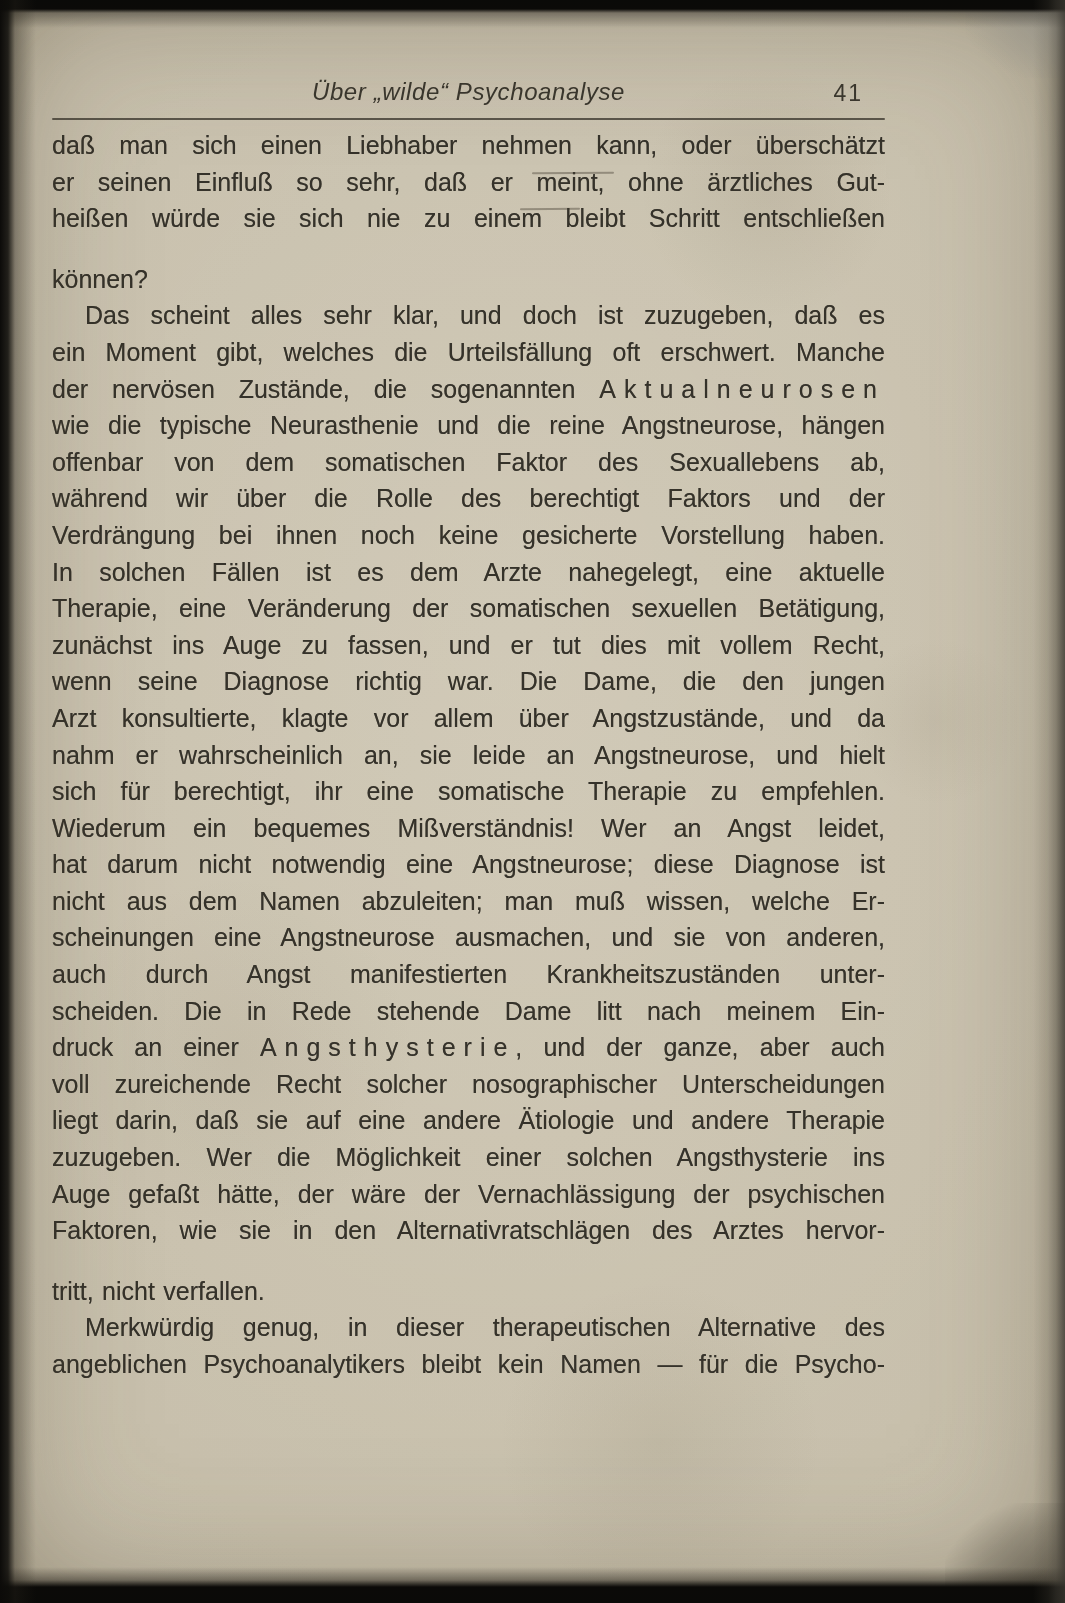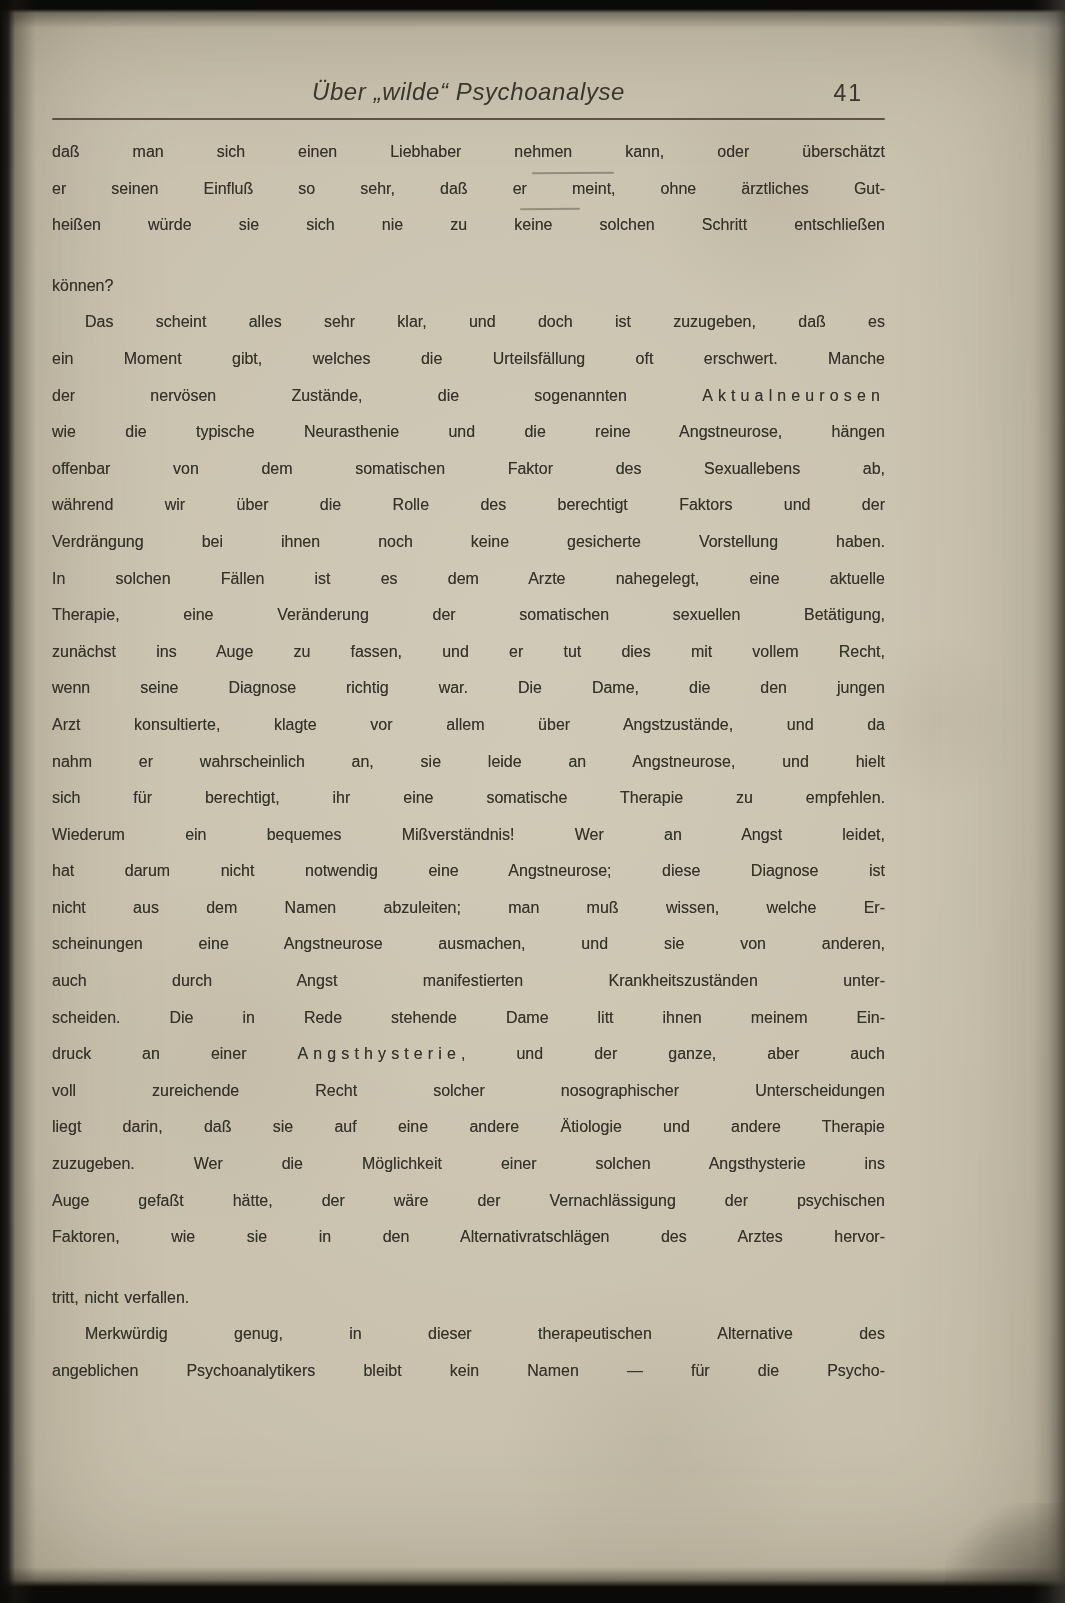--- a/index.html
+++ b/index.html
@@ -62,22 +62,22 @@
   }
   .title {
     position: absolute; left: 0; right: 0; top: 2px; text-align: center;
     font-style: italic; font-size: 24px; letter-spacing: 0.6px; color: #3a372e;
   }
   .pagenum {
     position: absolute; right: 22px; top: 4px; font-size: 23px; letter-spacing: 2px; color: #3a372e; text-align: center;
   }
 
   .textblock {
-    position: absolute; left: 52px; top: 134px; width: 833px;
-    font-size: 16px; line-height: 36.6px; word-spacing: 1.5px;
+    position: absolute; left: 52px; top: 127px; width: 833px;
+    font-size: 25px; line-height: 36.6px; word-spacing: 1.5px;
     text-shadow: 0 0 0.5px rgba(53,50,42,0.55);
   }
   .line { text-align: justify; text-align-last: justify; }
   .line.last { text-align-last: left; margin-top: 24px; }
   .line.indent { text-indent: 33px; }
   .sperr { letter-spacing: 0.32em; margin-top: 44px; }
 
   .pencil-mark {
     position: absolute; height: 2px; background: rgba(70,62,50,0.42); border-radius: 1px;
     transform: rotate(-0.4deg);
@@ -93,21 +93,21 @@
   <div class="header">
     <div class="title">Über „wilde“ Psychoanalyse</div>
     <div class="pagenum">41</div>
     <div class="rule"></div>
   </div>
 
   <div class="textblock">
       <div class="paragraph">
         <div class="line"><span>daß man sich einen Liebhaber nehmen kann, oder überschätzt</span></div>
         <div class="line"><span>er seinen Einfluß so sehr, daß er meint, ohne ärztliches Gut-</span></div>
-        <div class="line"><span>heißen würde sie sich nie zu keine solchen Schritt entschließen</span></div>
+        <div class="line"><span>heißen würde sie sich nie zu einem bleibt Schritt entschließen</span></div>
         <div class="line last"><span>können?</span></div>
       </div>
       <div class="paragraph">
         <div class="line indent"><span>Das scheint alles sehr klar, und doch ist zuzugeben, daß es</span></div>
         <div class="line"><span>ein Moment gibt, welches die Urteilsfällung oft erschwert. Manche</span></div>
         <div class="line"><span>der nervösen Zustände, die sogenannten </span><span class="sperr">Aktualneurosen</span></div>
         <div class="line"><span>wie die typische Neurasthenie und die reine Angstneurose, hängen</span></div>
         <div class="line"><span>offenbar von dem somatischen Faktor des Sexuallebens ab,</span></div>
         <div class="line"><span>während wir über die Rolle des berechtigt Faktors und der</span></div>
         <div class="line"><span>Verdrängung bei ihnen noch keine gesicherte Vorstellung haben.</span></div>
@@ -116,21 +116,21 @@
         <div class="line"><span>zunächst ins Auge zu fassen, und er tut dies mit vollem Recht,</span></div>
         <div class="line"><span>wenn seine Diagnose richtig war. Die Dame, die den jungen</span></div>
         <div class="line"><span>Arzt konsultierte, klagte vor allem über Angstzustände, und da</span></div>
         <div class="line"><span>nahm er wahrscheinlich an, sie leide an Angstneurose, und hielt</span></div>
         <div class="line"><span>sich für berechtigt, ihr eine somatische Therapie zu empfehlen.</span></div>
         <div class="line"><span>Wiederum ein bequemes Mißverständnis! Wer an Angst leidet,</span></div>
         <div class="line"><span>hat darum nicht notwendig eine Angstneurose; diese Diagnose ist</span></div>
         <div class="line"><span>nicht aus dem Namen abzuleiten; man muß wissen, welche Er-</span></div>
         <div class="line"><span>scheinungen eine Angstneurose ausmachen, und sie von anderen,</span></div>
         <div class="line"><span>auch durch Angst manifestierten Krankheitszuständen unter-</span></div>
-        <div class="line"><span>scheiden. Die in Rede stehende Dame litt ihnen meinem Ein-</span></div>
+        <div class="line"><span>scheiden. Die in Rede stehende Dame litt nach meinem Ein-</span></div>
         <div class="line"><span>druck an einer </span><span class="sperr">Angsthysterie</span><span>, und der ganze, aber auch</span></div>
         <div class="line"><span>voll zureichende Recht solcher nosographischer Unterscheidungen</span></div>
         <div class="line"><span>liegt darin, daß sie auf eine andere Ätiologie und andere Therapie</span></div>
         <div class="line"><span>zuzugeben. Wer die Möglichkeit einer solchen Angsthysterie ins</span></div>
         <div class="line"><span>Auge gefaßt hätte, der wäre der Vernachlässigung der psychischen</span></div>
         <div class="line"><span>Faktoren, wie sie in den Alternativratschlägen des Arztes hervor-</span></div>
         <div class="line last"><span>tritt, nicht verfallen.</span></div>
       </div>
       <div class="paragraph">
         <div class="line indent"><span>Merkwürdig genug, in dieser therapeutischen Alternative des</span></div>

